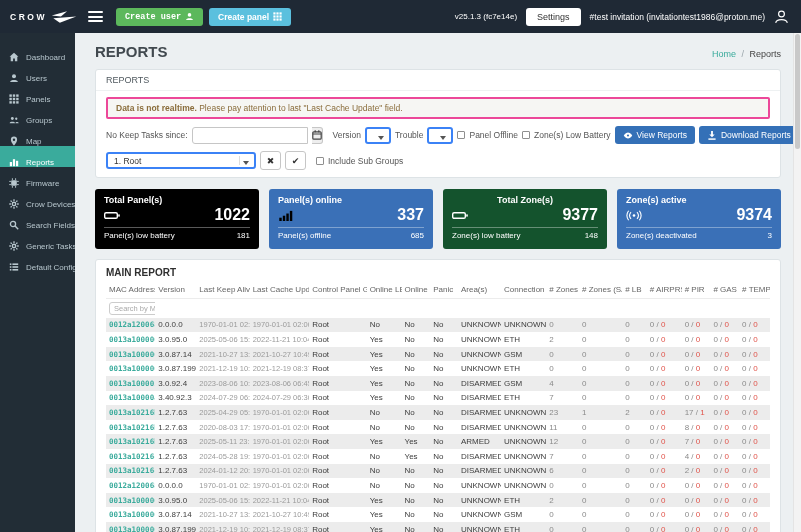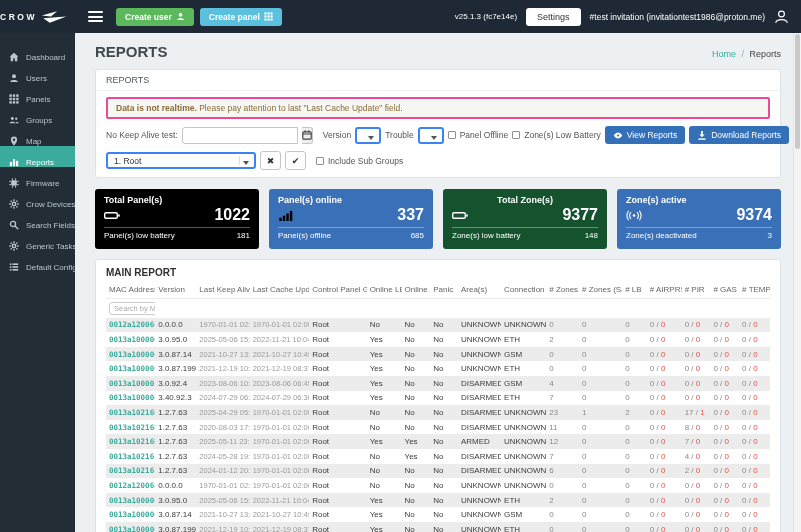--- a/index.html
+++ b/index.html
@@ -3,29 +3,29 @@
 <meta charset="utf-8">
 <style>
   html,body{margin:0;padding:0;width:801px;height:532px;overflow:hidden;
     font-family:"Liberation Sans",sans-serif;background:#ecf0f2;position:relative;}
   *{box-sizing:border-box;}
   svg{display:block;width:100%;height:100%;}
 
   
   .topbar{position:absolute;top:0;left:0;width:801px;height:33px;background:#1f2935;
     display:flex;align-items:center;z-index:10;}
-  .brand{width:78px;display:flex;align-items:center;gap:4px;}
+  .brand{width:78px;display:flex;align-items:center;padding-left:10px;gap:4px;}
   .brand-text{color:#fff;font-size:8.5px;letter-spacing:2.5px;font-weight:bold;}
   .brand-logo{width:26px;height:14px;}
   .hamburger{margin-left:10px;width:15px;height:11px;display:flex;flex-direction:column;
     justify-content:space-between;cursor:pointer;}
   .hamburger i{display:block;height:2px;background:#fff;border-radius:1px;}
   .tb-btn{display:inline-flex;align-items:center;gap:4px;color:#fff;font-size:8.5px;
     font-weight:bold;border:none;border-radius:3px;padding:4px 9px;cursor:pointer;}
-  .btn-green{background:#5cb85c;margin-left:13px;}
+  .btn-green{background:#5cb85c;margin-left:13px;font-family:Liberation Mono, monospace;}
   .btn-cyan{background:#5bc0de;margin-left:6px;}
   .tb-btn .bicon{width:9px;height:9px;}
   .tb-right{margin-left:auto;display:flex;align-items:center;gap:9px;padding-right:12px;}
   .tb-version{color:#fff;font-size:8px;}
   .settings-btn{background:#fff;color:#333;font-size:9px;border:none;border-radius:3px;
     padding:4px 11px;cursor:pointer;}
   .tb-account{color:#fff;font-size:8.5px;}
   .tb-avatar{width:15px;height:15px;color:#fff;cursor:pointer;}
 
   
@@ -324,21 +324,21 @@
   </div>
 
   <div class="card filters-card">
     <div class="card-title">REPORTS</div>
     <div class="card-body">
       <div class="alert">
         <b>Data is not realtime.</b>
         <span>Please pay attention to last "Last Cache Update" field.</span>
       </div>
       <div class="frow">
-        <span class="flabel">No Keep Alive test:</span>
+        <span class="flabel">No Keep Tasks since:</span>
         <input class="tinput" value="" style="">
         <span class="addon">
           <span class="aicon">
             <svg viewBox="0 0 10 10">
                 <rect x="0.8" y="1.8" width="8.4" height="7.4" rx="1" fill="none" stroke="currentColor" stroke-width="1.2"></rect>
                 <line x1="0.8" y1="4" x2="9.2" y2="4" stroke="currentColor" stroke-width="1"></line>
                 <rect x="2.6" y="0.3" width="1.2" height="2" fill="currentColor"></rect>
                 <rect x="6.2" y="0.3" width="1.2" height="2" fill="currentColor"></rect>
               </svg>
           </span>

